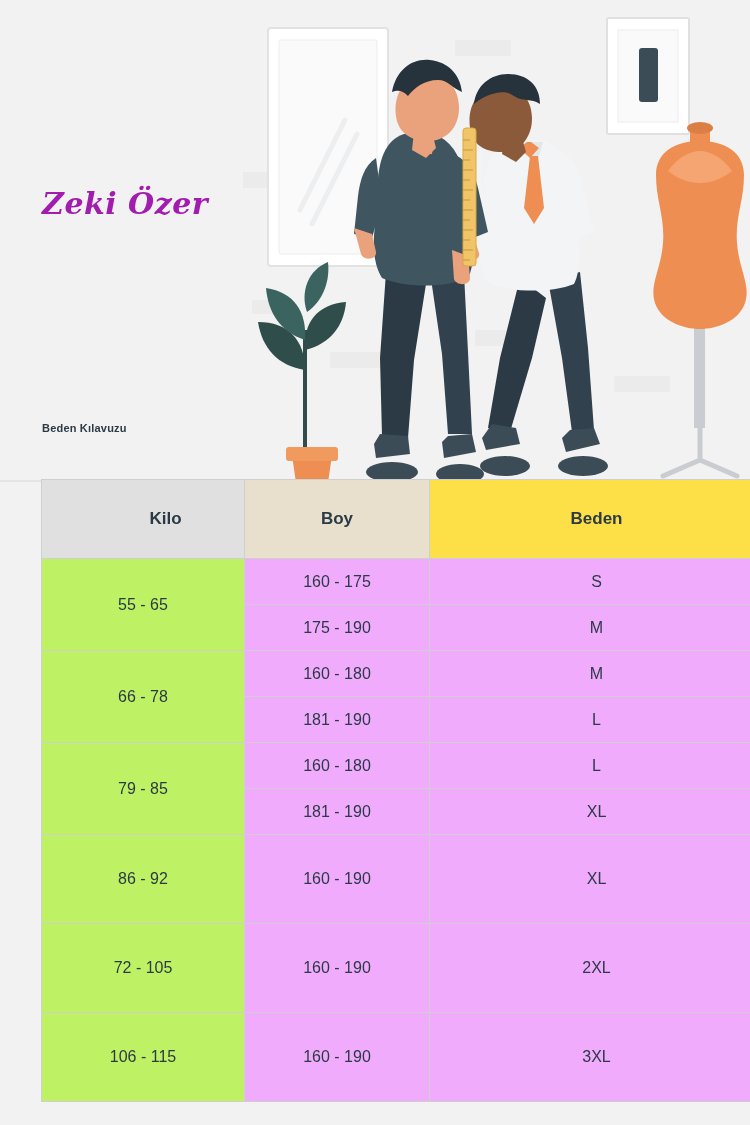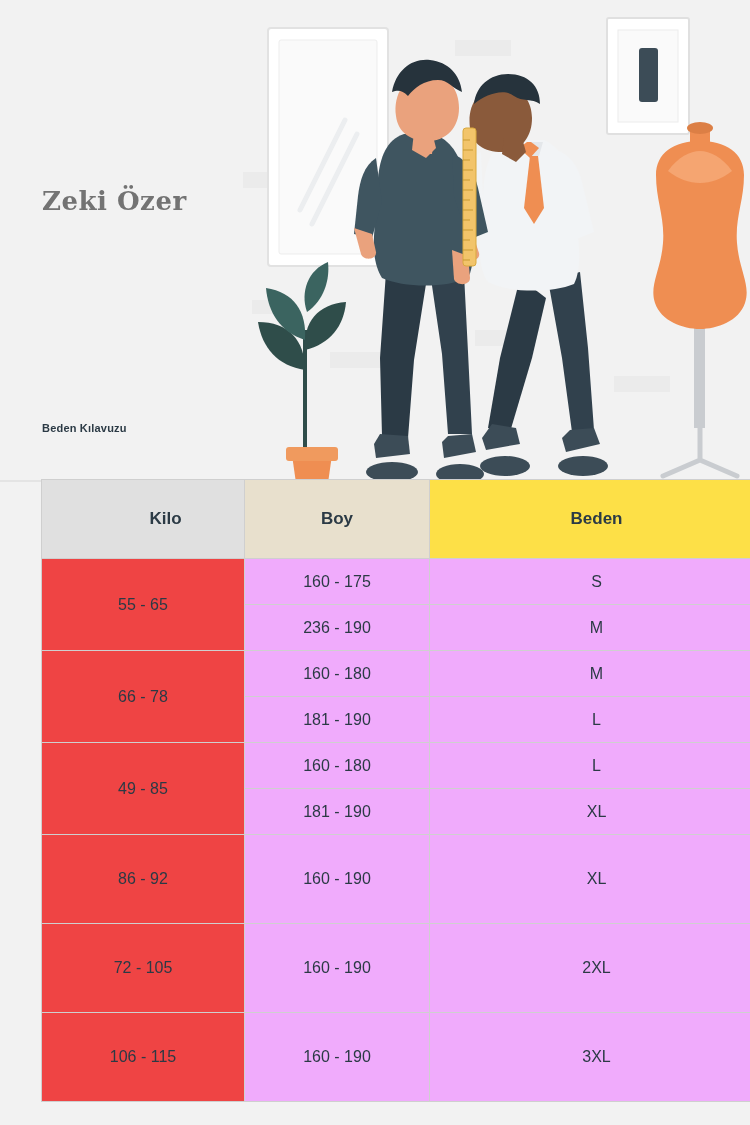--- a/index.html
+++ b/index.html
@@ -31,23 +31,24 @@
     height: 500px;
     overflow: hidden;
   }
 
   
   .brand {
     position: absolute;
     left: 42px;
     top: 186px;
     font-family: "DejaVu Serif", serif;
-    font-size: 26px;
+    font-style: italic;
+    font-size: 30px;
     letter-spacing: 0.5px;
-    color: #737373;
+    color: #a21caf;
     font-weight: 700;
   }
 
   
   .section-title {
     position: absolute;
     left: 42px;
     top: 422px;
     font-size: 11px;
     font-weight: bold;
@@ -77,21 +78,21 @@
   table.size-table thead th {
     height: 76px;
     font-size: 17px;
     font-weight: bold;
   }
   th.col-kilo { width: 155px; background: #e0e0e0; padding-left: 46px; }
   th.col-boy  { width: 182px; background: #e8e0cd; margin-top: 8px; }
   th.col-beden{ width: 331px; background: #fde047; }
 
   td.kilo {
-    background: #ef4444;
+    background: #bef264;
     font-size: 16px;
     margin-top: 45px;
   }
   td.boy, td.beden {
     background: #f0abfc;
   }
   tr.r-tall td { height: 43px; }
   tr.r-single td { height: 86px; }
 </style>
 </head>
@@ -218,36 +219,36 @@
         </tr>
       </thead>
       <tbody>
 
         <tr class="r-tall">
           <td class="kilo" rowspan="2">55 - 65</td>
           <td class="boy">160 - 175</td>
           <td class="beden">S</td>
         </tr>
         <tr class="r-tall">
-          <td class="boy">236 - 190</td>
+          <td class="boy">175 - 190</td>
           <td class="beden">M</td>
         </tr>
 
         <tr class="r-tall">
           <td class="kilo" rowspan="2">66 - 78</td>
           <td class="boy">160 - 180</td>
           <td class="beden">M</td>
         </tr>
         <tr class="r-tall">
           <td class="boy">181 - 190</td>
           <td class="beden">L</td>
         </tr>
 
         <tr class="r-tall">
-          <td class="kilo" rowspan="2">49 - 85</td>
+          <td class="kilo" rowspan="2">79 - 85</td>
           <td class="boy">160 - 180</td>
           <td class="beden">L</td>
         </tr>
         <tr class="r-tall">
           <td class="boy">181 - 190</td>
           <td class="beden">XL</td>
         </tr>
 
         <tr class="r-single">
           <td class="kilo">86 - 92</td>

